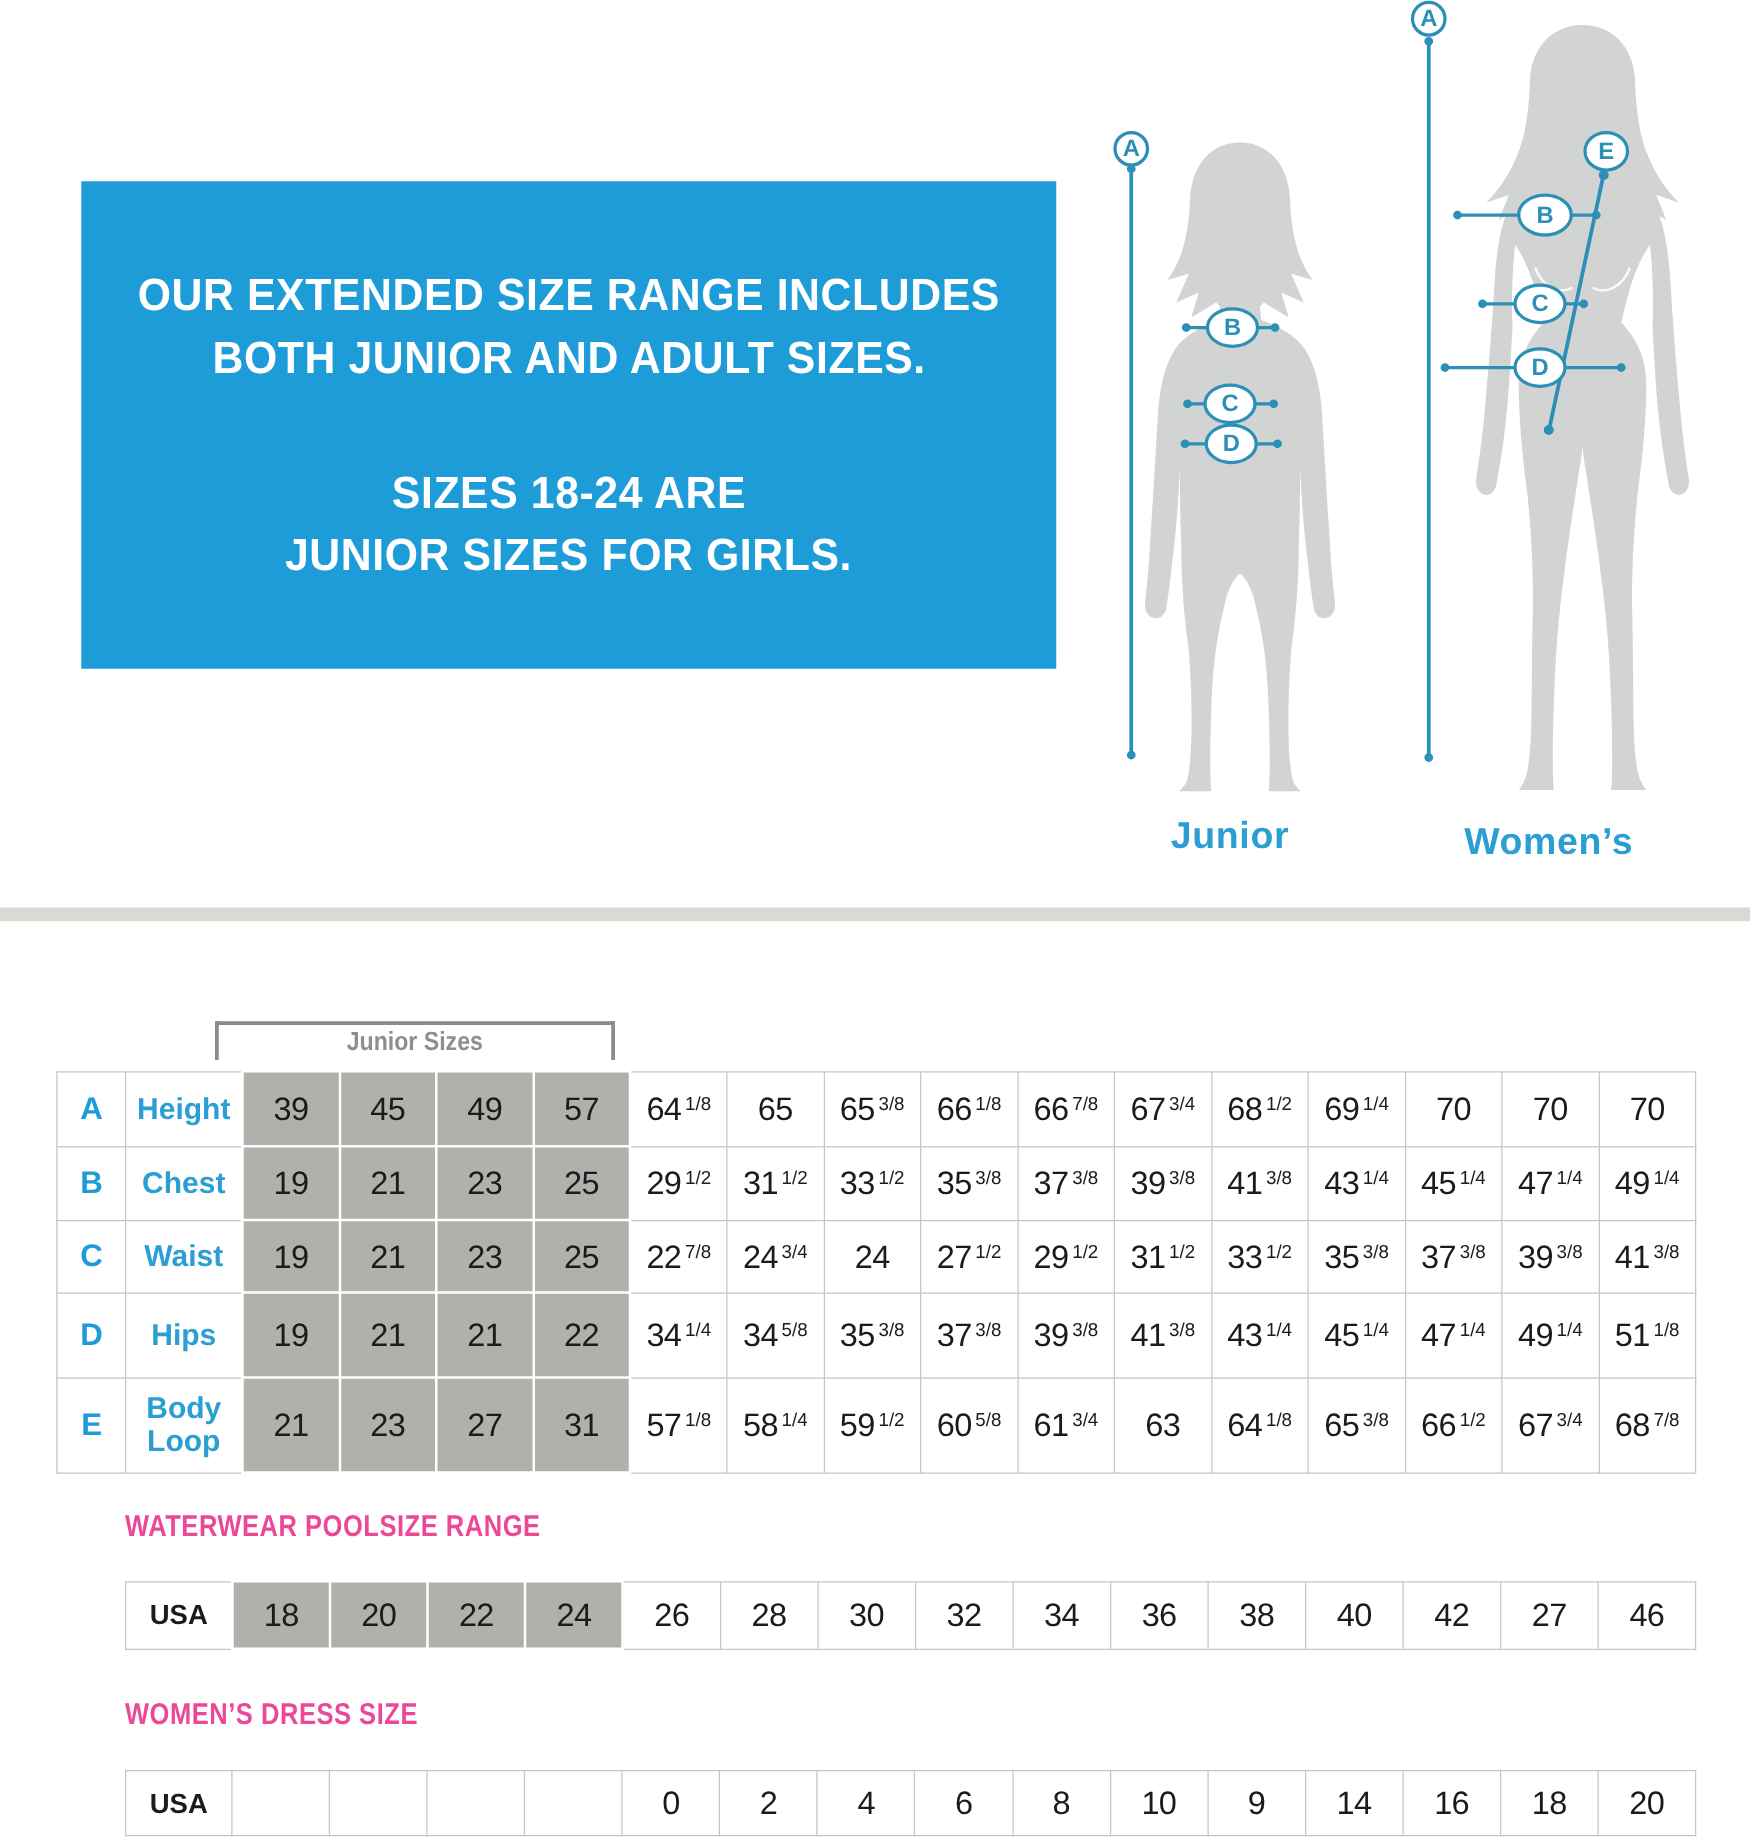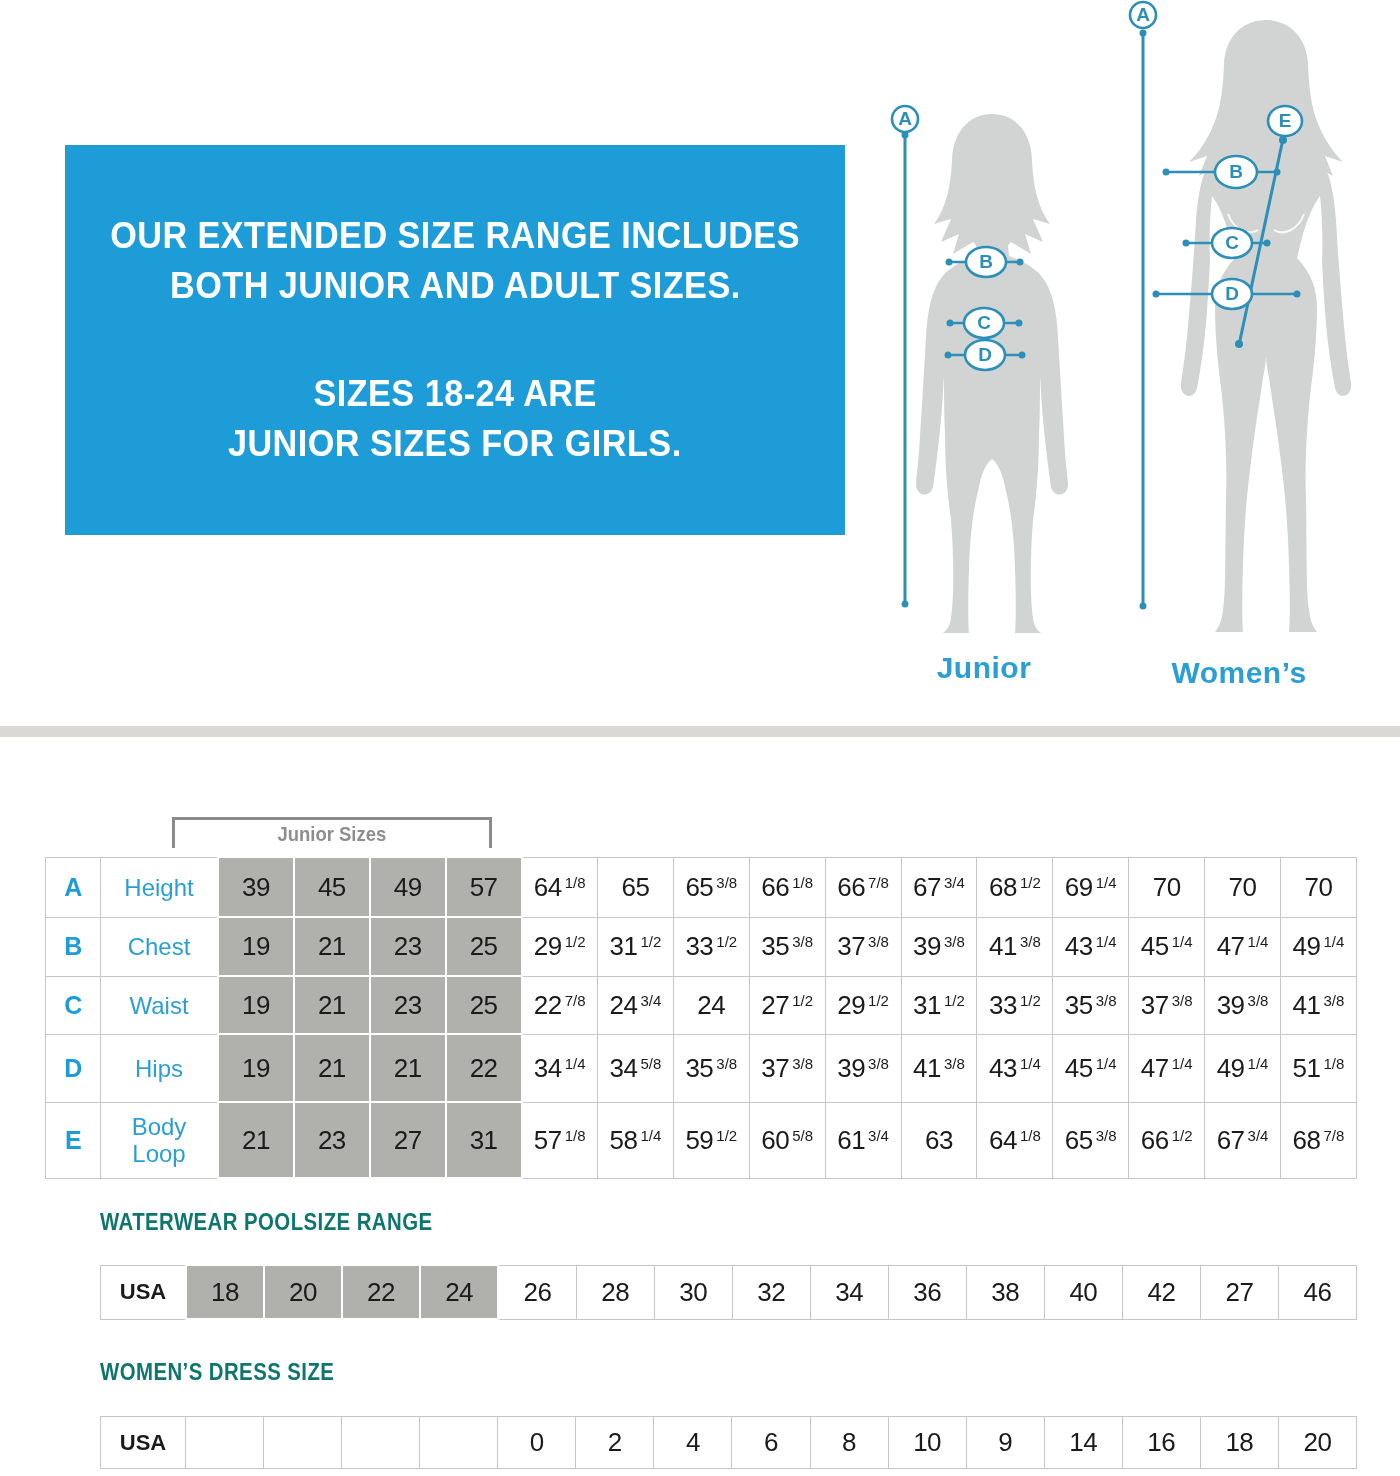--- a/index.html
+++ b/index.html
@@ -38,29 +38,29 @@
            border-top:3px solid #8a8a8a;border-left:3px solid #8a8a8a;border-right:3px solid #8a8a8a;
            display:flex;align-items:center;justify-content:center;}
   .bracket-label{color:#8e8e8e;font-weight:bold;font-size:21px;transform:scaleX(.88);white-space:nowrap;}
 
   table.sz{border-collapse:collapse;table-layout:fixed;position:absolute;background:#fff;}
   table.sz td{border:1px solid #c6c6c8;text-align:center;vertical-align:middle;
               font-size:26px;letter-spacing:-0.5px;padding:0;}
   table.sz td.gray{background:#b0b1ad;border:2px solid #fff;}
   table.main{left:45px;top:856px;width:1312px;}
   table.main td.pt{width:54px;color:#1e9cd8;font-weight:bold;font-size:25px;}
-  table.main td.lbl{width:84px;color:#2b9fd3;font-size:24px;letter-spacing:0;line-height:27px;padding:0 16px;}
+  table.main td.lbl{width:84px;color:#2b9fd3;font-size:24px;letter-spacing:0;line-height:27px;padding:0 4px;font-weight:bold;}
   table.main tr:nth-child(1){height:60px;}
   table.main tr:nth-child(2){height:59px;}
   table.main tr:nth-child(3){height:58px;}
   table.main tr:nth-child(4){height:68px;}
   table.main tr:nth-child(5){height:76px;}
   .frac{font-size:15px;position:relative;top:-8px;margin-left:3px;letter-spacing:0;}
 
-  .sub-heading{position:absolute;left:100px;color:#0f766e;}
+  .sub-heading{position:absolute;left:100px;color:#ec4899;}
   .ww-heading{top:1208px;}
   .dress-heading{top:1358px;}
   table.band{left:100px;top:1264px;width:1257px;}
   table.band td.region,table.band2 td.region{width:84px;font-weight:bold;font-size:22px;letter-spacing:0;}
   table.band tr{height:54px;}
   table.band2{left:100px;top:1416px;width:1257px;}
   table.band2 tr{height:52px;}
 </style>
 </head>
 <body>

